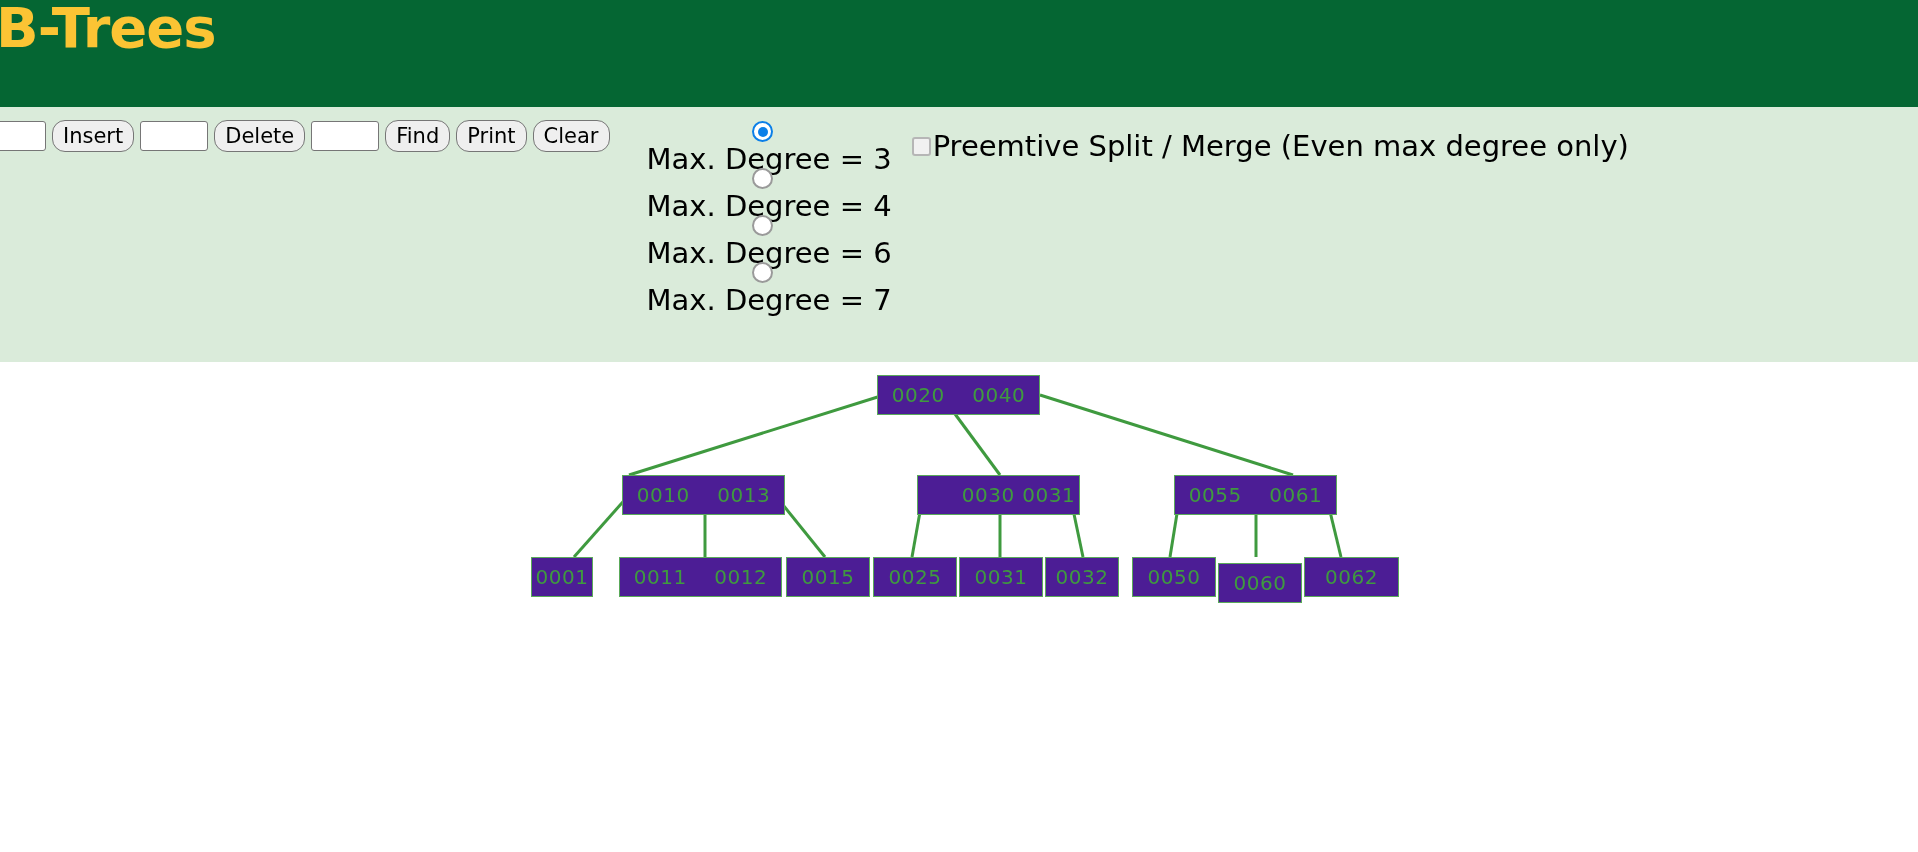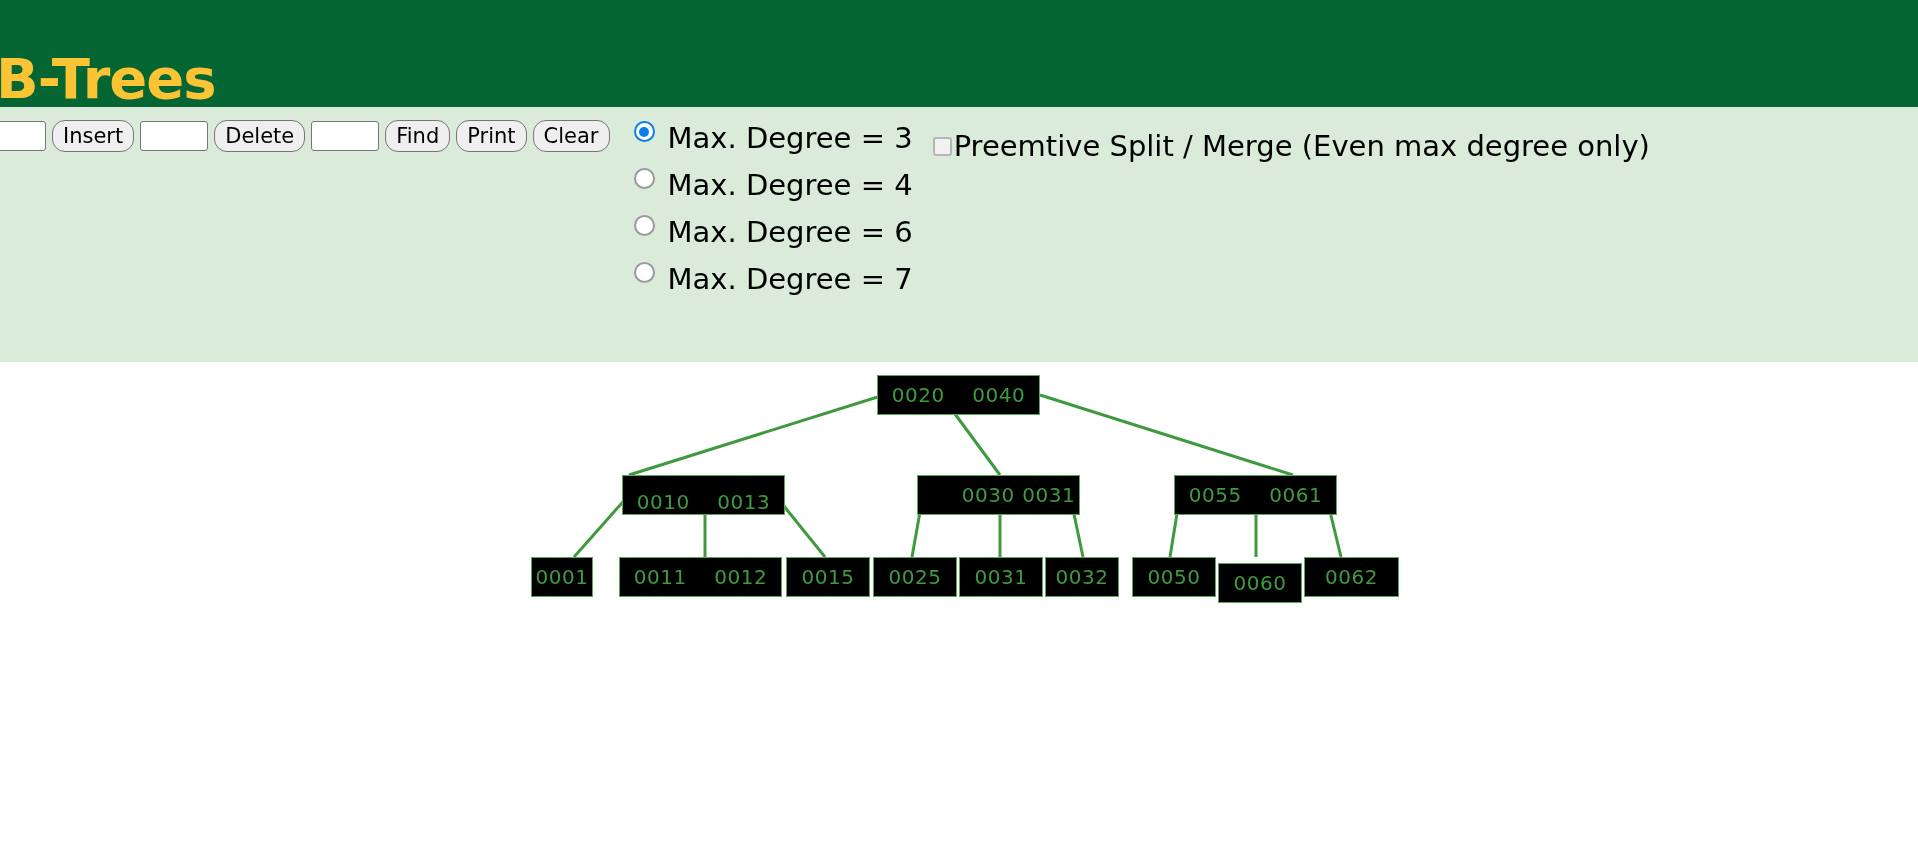--- a/index.html
+++ b/index.html
@@ -14,21 +14,21 @@
     font-family: "DejaVu Sans", "Liberation Sans", sans-serif;
     overflow: hidden;
     position: relative;
   }
 
   
   #title-banner {
     height: 107px;
     background: #056633;
     display: flex;
-    align-items: flex-end;
+    align-items: flex-start;
     padding-left: 0px;
     box-sizing: border-box;
   }
   #title-text {
     color: #fbc434;
     font-size: 56px;
     font-weight: bold;
     letter-spacing: -1px;
     margin-left: -4px;
     line-height: 1;
@@ -86,22 +86,23 @@
   
   #degree-group {
     margin-left: 24px;
     display: flex;
     flex-direction: column;
     gap: 0px;
     padding-top: 1px;
   }
   .radio-row {
     display: flex;
-    align-items: flex-start;
+    align-items: center;
     height: 47px;
+    flex-direction: column;
   }
   .radio-mark {
     width: 21px;
     height: 21px;
     border-radius: 50%;
     border: 2px solid #9a9a9a;
     background: #ffffff;
     box-sizing: border-box;
     flex: 0 0 auto;
     position: relative;
@@ -165,21 +166,21 @@
   }
   #tree-svg {
     position: absolute;
     left: 0;
     top: 0;
   }
   .node {
     position: absolute;
     box-sizing: border-box;
     border: 1px solid #5aa95a;
-    background: #000000;
+    background: #4c1d95;
     display: flex;
     align-items: center;
     justify-content: space-around;
     height: 40px;
   }
   .key {
     font-size: 20px;
     color: #3f9a3f;
     font-family: "DejaVu Sans", "Liberation Sans", sans-serif;
     letter-spacing: 0.5px;
@@ -261,29 +262,29 @@
       <line x1="1256" y1="133" x2="1256" y2="195"></line>
       <line x1="1326" y1="133" x2="1341" y2="195"></line>
     </g>
   </svg>
 
   <div class="node" style="left:877px; top:13px; width:163px;">
     <span class="key">0020</span>
     <span class="key">0040</span>
   </div>
 
-  <div class="node" style="left:622px; top:113px; width:163px;align-items:flex-end;">
+  <div class="node" style="left:622px; top:113px; width:163px;">
     <span class="key">0010</span>
     <span class="key">0013</span>
   </div>
   <div class="node" style="left:917px; top:113px; width:163px;padding-left:40px;">
     <span class="key">0030</span>
     <span class="key">0031</span>
   </div>
-  <div class="node" style="left:1174px; top:113px; width:163px;text-decoration:underline;">
+  <div class="node" style="left:1174px; top:113px; width:163px;">
     <span class="key">0055</span>
     <span class="key">0061</span>
   </div>
 
   <div class="node" style="left:531px; top:195px; width:62px;">
     <span class="key">0001</span>
   </div>
   <div class="node" style="left:619px; top:195px; width:163px;">
     <span class="key">0011</span>
     <span class="key">0012</span>

